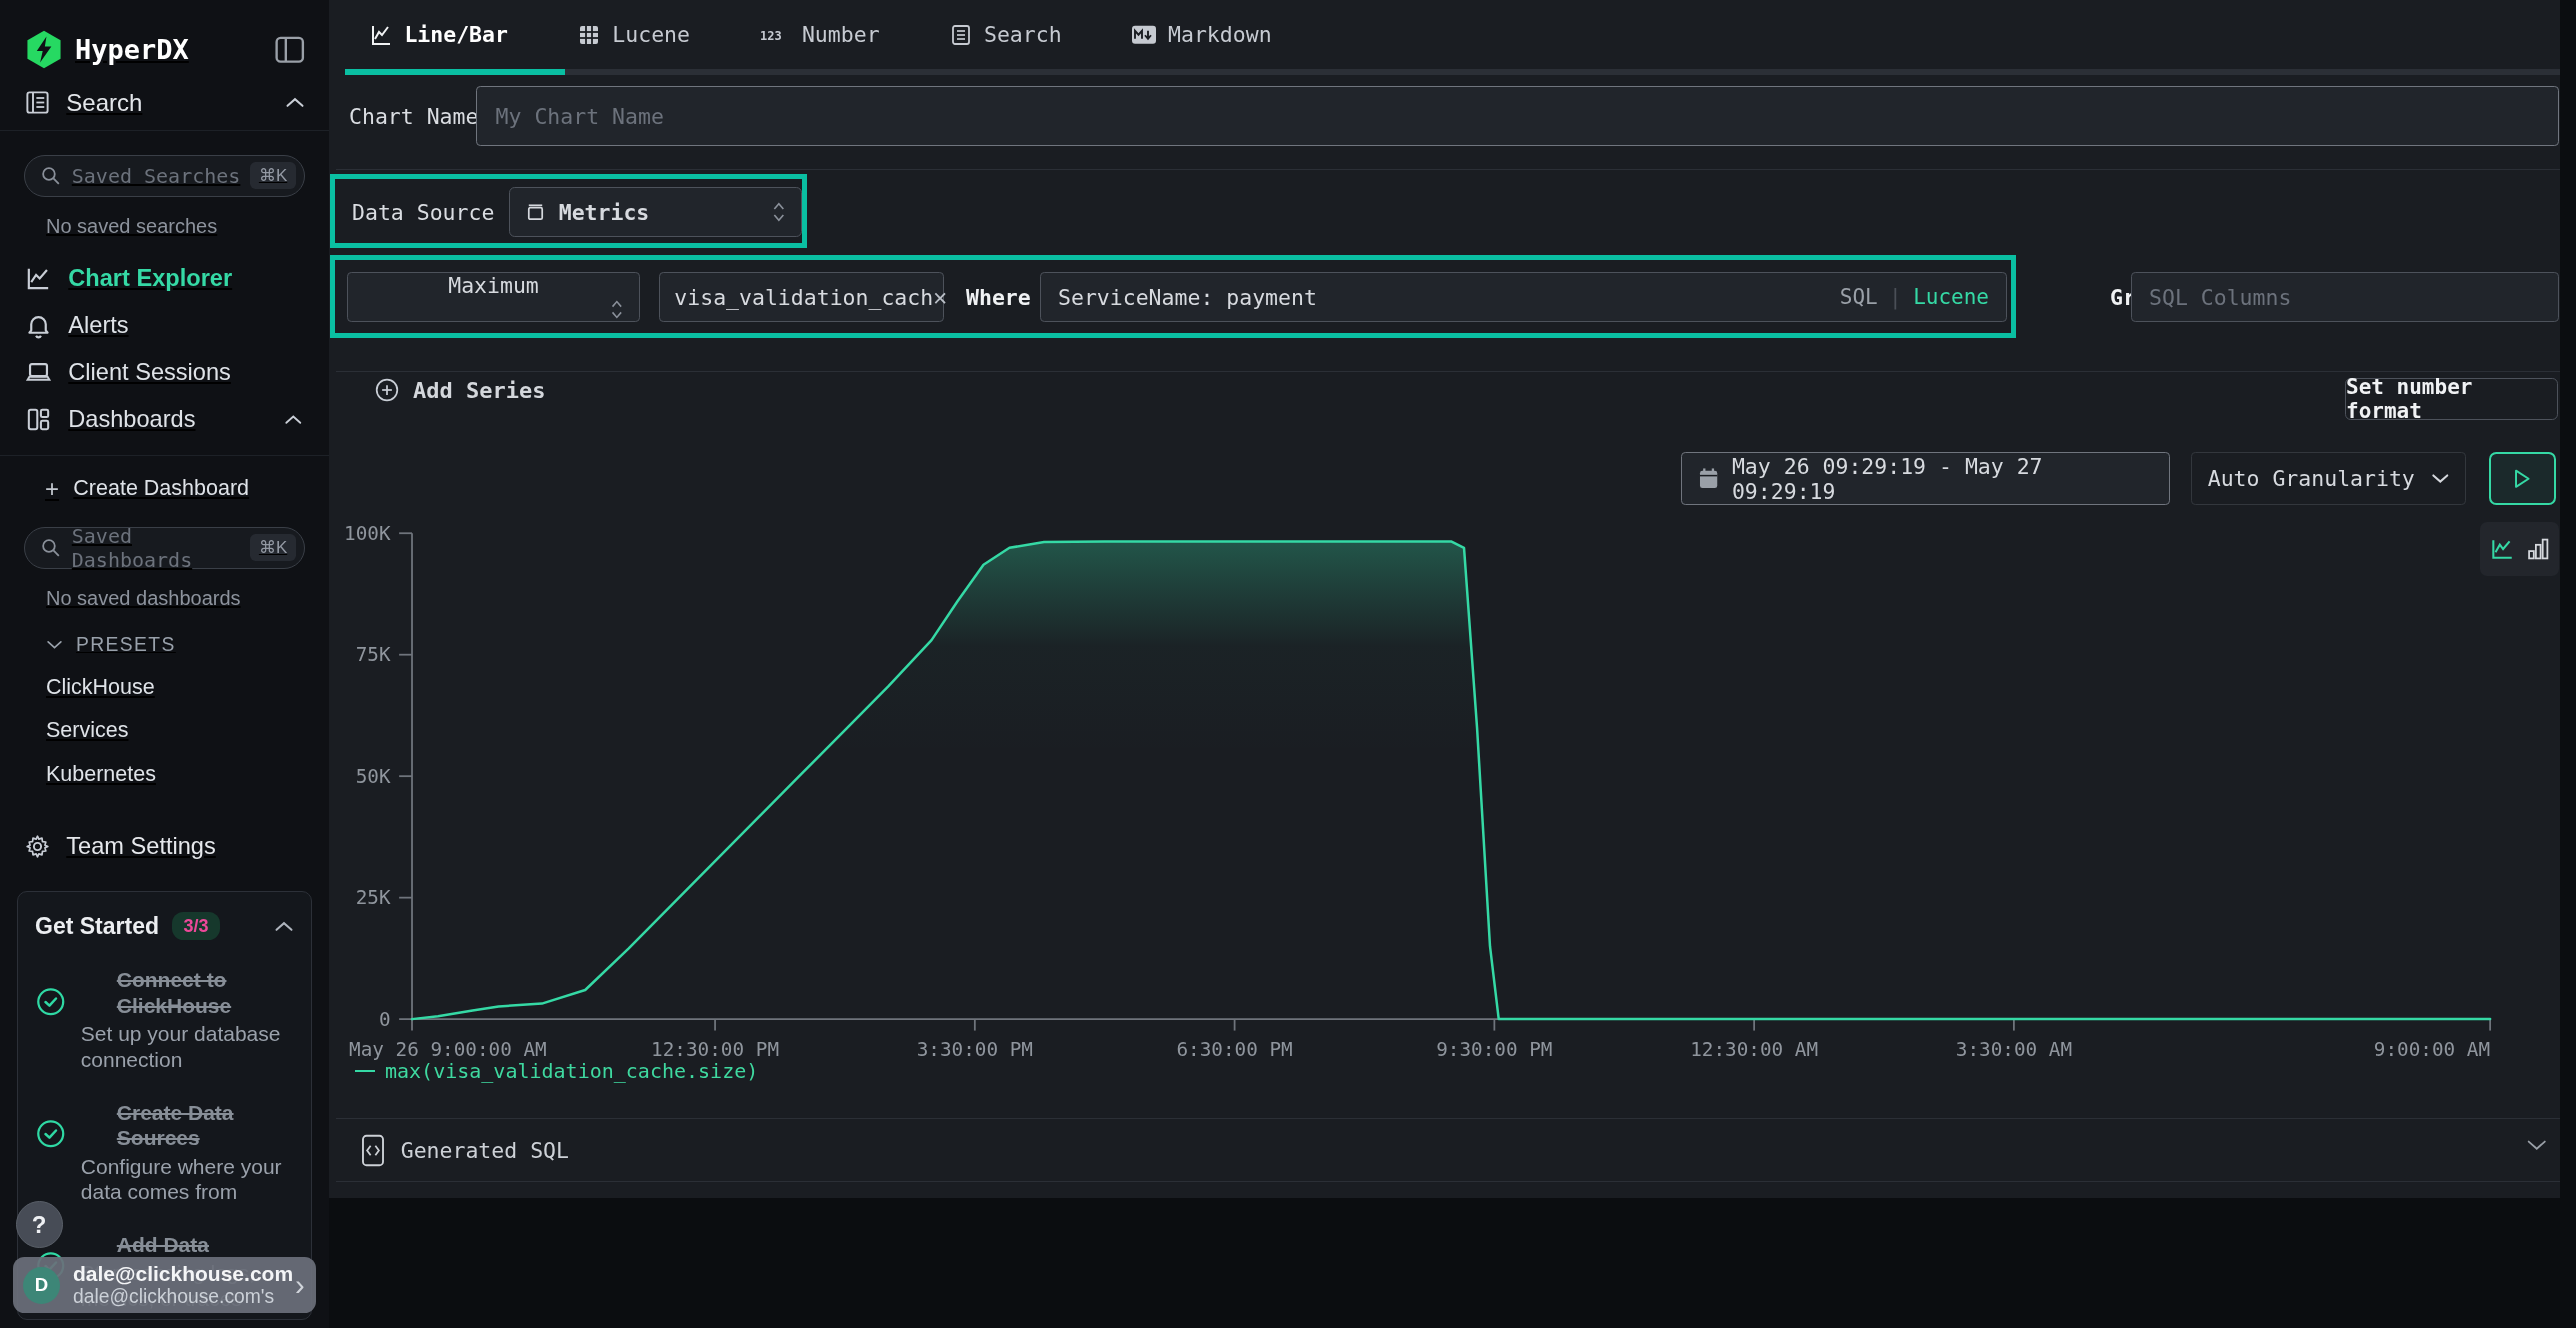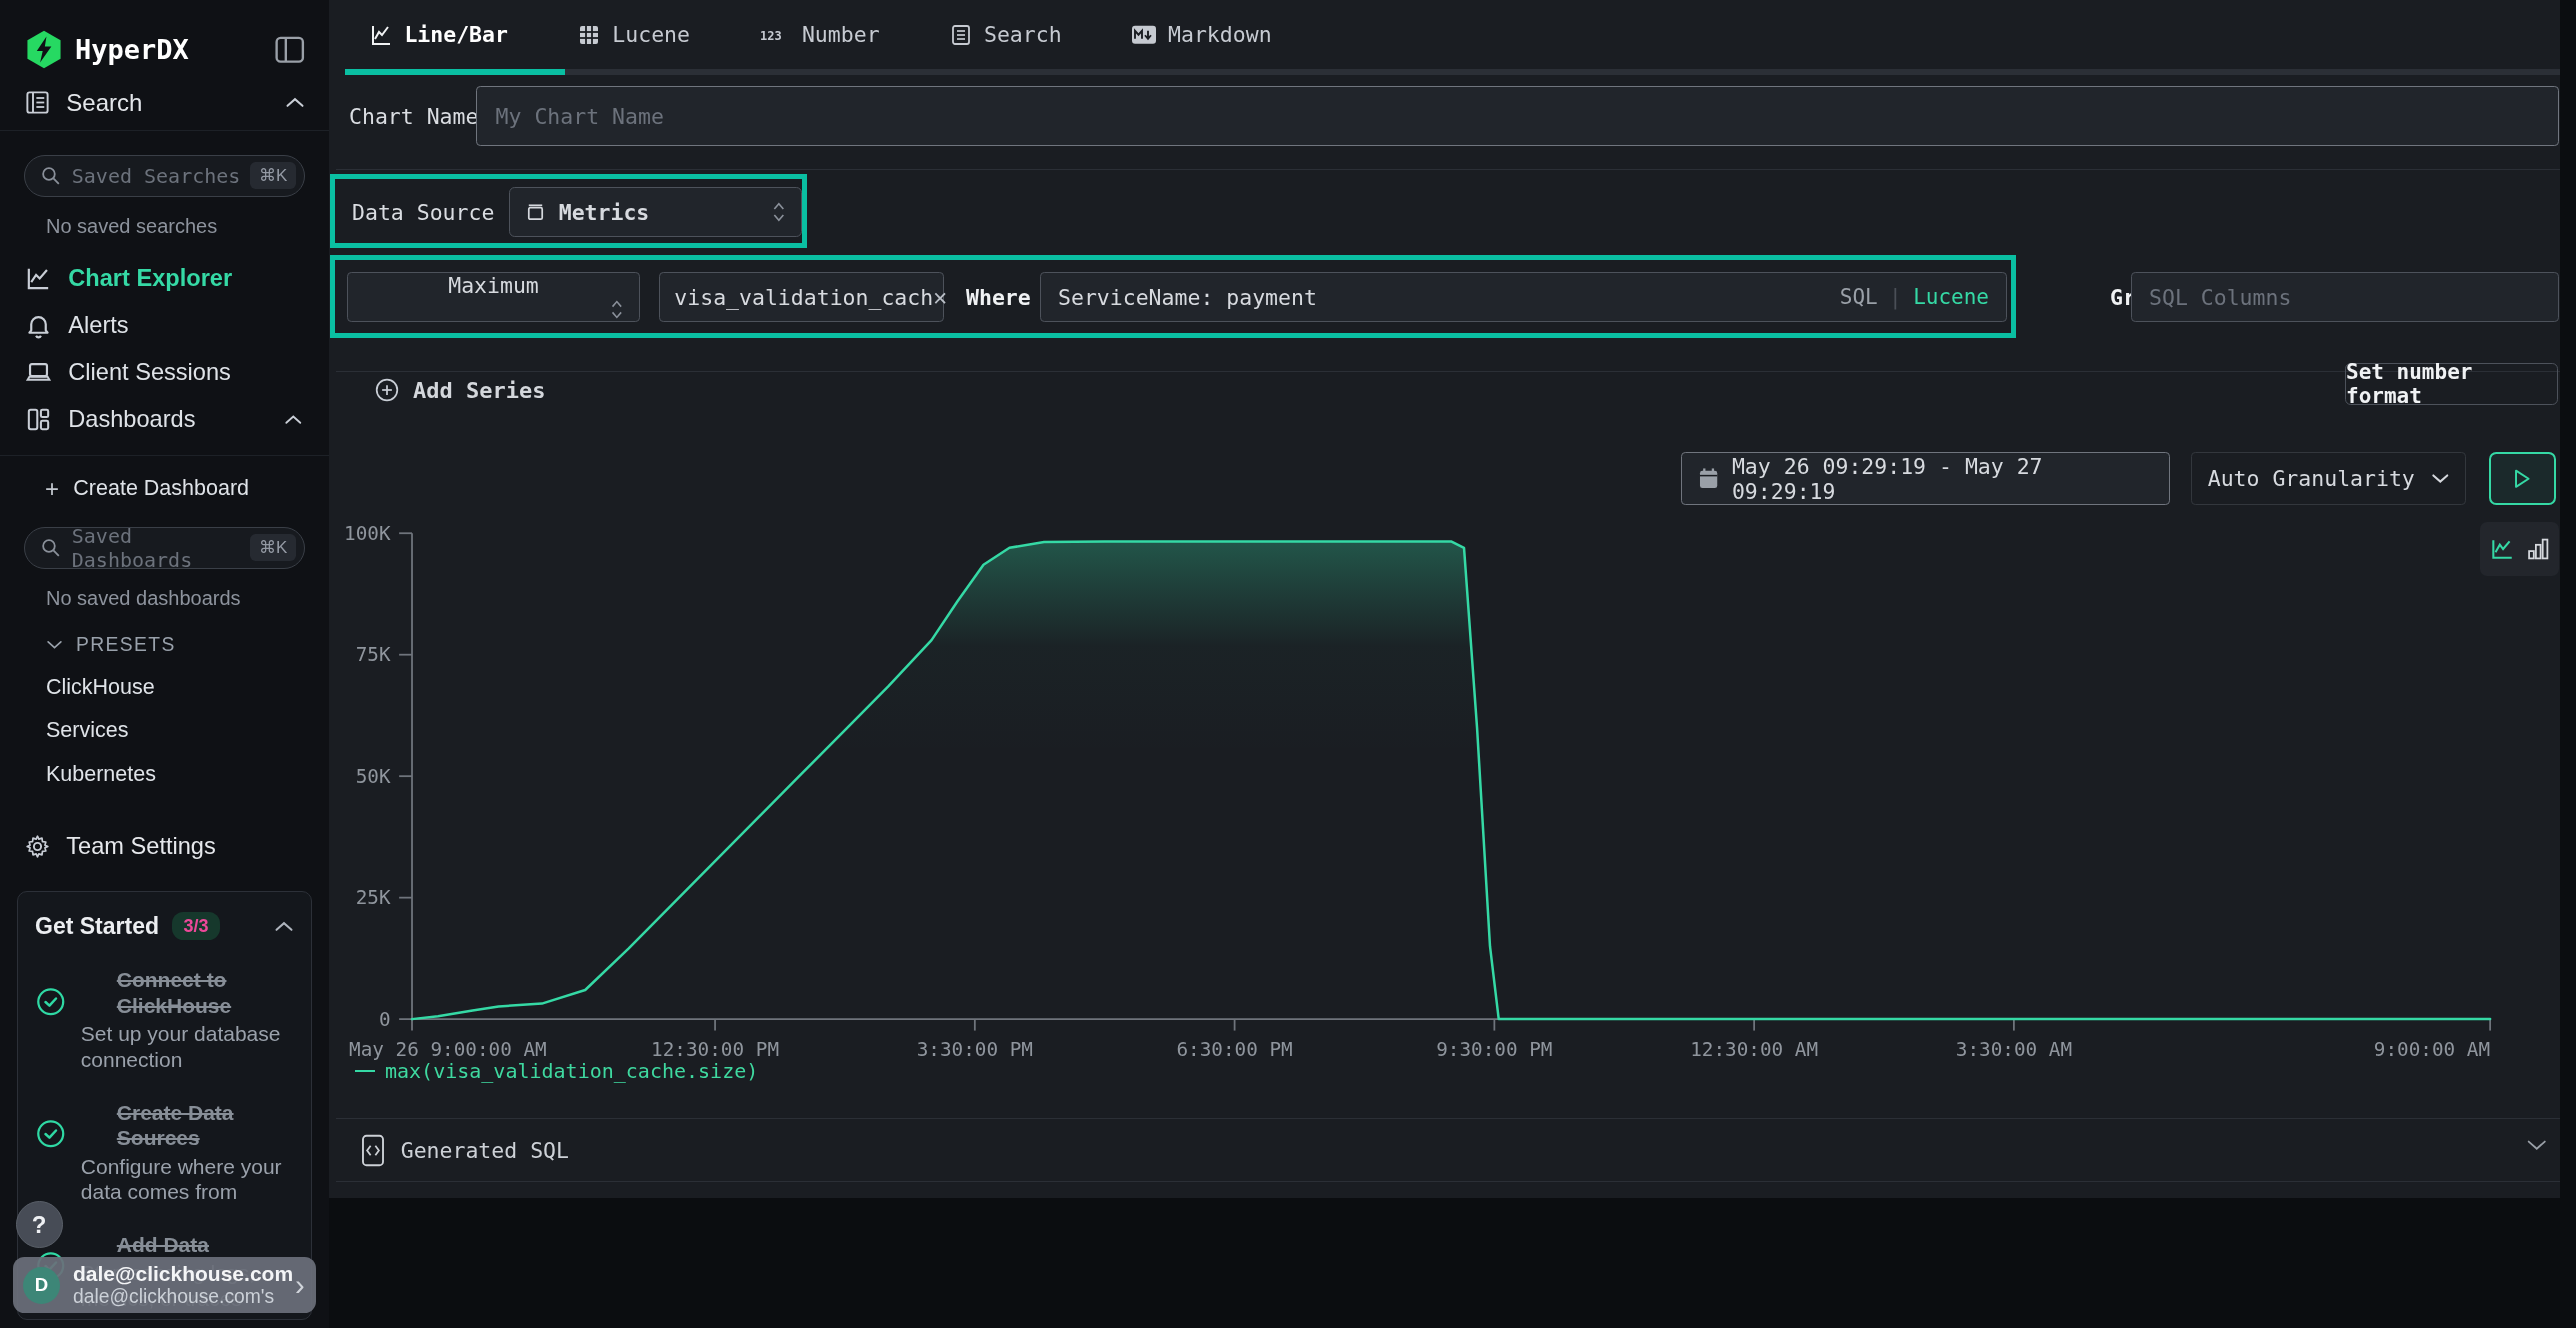--- a/index.html
+++ b/index.html
@@ -4,21 +4,21 @@
 <style>
   :root{
     --bg:#0b0d10; --sidebar:#0f1115; --panel:#1a1d22; --card:#14171c;
     --input:#21252b; --border:#4d525b; --border-lt:#70757e; --border-dk:#33373d;
     --divider:#2b2f36; --txt:#e8eaed; --txt2:#c6cad1; --muted:#8d939d; --faint:#6c727c;
     --accent:#0abfa2; --mint:#35d9a5; --mono:"DejaVu Sans Mono","Liberation Mono",monospace;
     --sans:"Liberation Sans","DejaVu Sans",sans-serif;
   }
   *{box-sizing:border-box;margin:0;padding:0}
   html,body{width:2576px;height:1328px;overflow:hidden;background:var(--bg);font-family:var(--sans);}
-  .app{position:relative;width:2576px;height:1328px;display:flex;}
+  .app{position:relative;width:2576px;height:1328px;display:flex;text-decoration:underline;}
 
   
   .sidebar{position:relative;width:329px;height:1328px;background:var(--sidebar);flex:none;}
   .sb-header{display:flex;align-items:center;padding:30px 24px 0 26px;}
   .sb-title{font-family:var(--mono);font-weight:bold;font-size:27px;color:#fff;margin-left:13px;flex:1;}
   .sb-section{display:flex;align-items:center;padding:0 24px 0 23.6px;height:43px;margin-top:18.6px;border-bottom:1.4px solid #1d2127;padding-bottom:11.4px;}
   .sb-section .lbl{font-size:24px;color:#e3e6ea;margin-left:15.7px;flex:1;}
   .pill{display:flex;align-items:center;margin:24px 23.6px 0 23.6px;height:42px;border:1.4px solid #3a3f47;border-radius:21px;background:#171a1f;padding:0 8.6px 0 15.7px;}
   .pill .ph{font-family:var(--mono);font-size:20px;color:var(--faint);margin-left:10px;flex:1;}
   .pill kbd{font-family:var(--sans);font-size:17px;color:#949aa4;background:#262a31;border-radius:5.7px;padding:2.9px 8.6px;}
@@ -348,21 +348,21 @@
     <div class="divider" style="top:371px;"></div>
 
     <div class="add-series">
       <svg width="26" height="26" viewBox="0 0 24 24">
         <circle cx="12" cy="12" r="9.5" fill="none" stroke="#c9ced6" stroke-width="1.6"></circle>
         <line x1="12" y1="7.5" x2="12" y2="16.5" stroke="#c9ced6" stroke-width="1.6"></line>
         <line x1="7.5" y1="12" x2="16.5" y2="12" stroke="#c9ced6" stroke-width="1.6"></line>
       </svg>
       <span>Add Series</span>
     </div>
-    <div class="btn" style="left:2016px;top:363px;width:213px;height:42px;">Set number format</div>
+    <div class="btn" style="left:2016px;top:378px;width:213px;height:42px;">Set number format</div>
 
     <div class="field" style="left:1352px;top:452px;width:489px;height:53px;padding:0 15.7px;gap:13px;border-color:var(--border-lt);">
       <svg width="21.5" height="23" viewBox="0 0 22 24">
         <rect x="2" y="4" width="18" height="18" rx="2.5" fill="#9aa0a8"></rect>
         <line x1="6.5" y1="1.5" x2="6.5" y2="6" stroke="#9aa0a8" stroke-width="2.4"></line>
         <line x1="15.5" y1="1.5" x2="15.5" y2="6" stroke="#9aa0a8" stroke-width="2.4"></line>
         <line x1="2" y1="9" x2="20" y2="9" stroke="#1a1d22" stroke-width="1.6"></line>
       </svg>
       <span>May 26 09:29:19 - May 27 09:29:19</span>
     </div>

